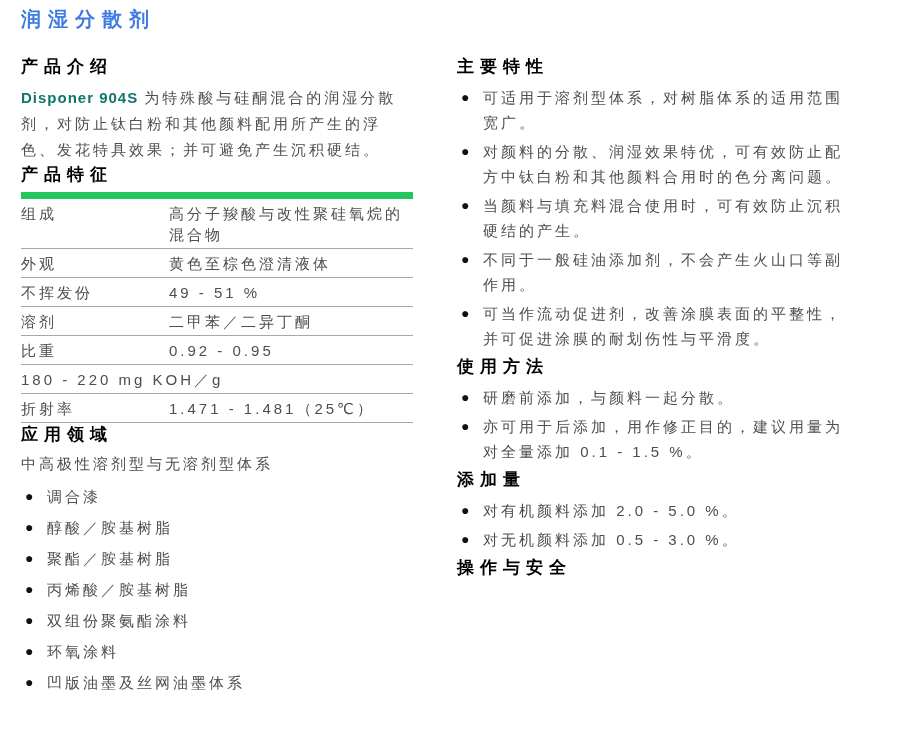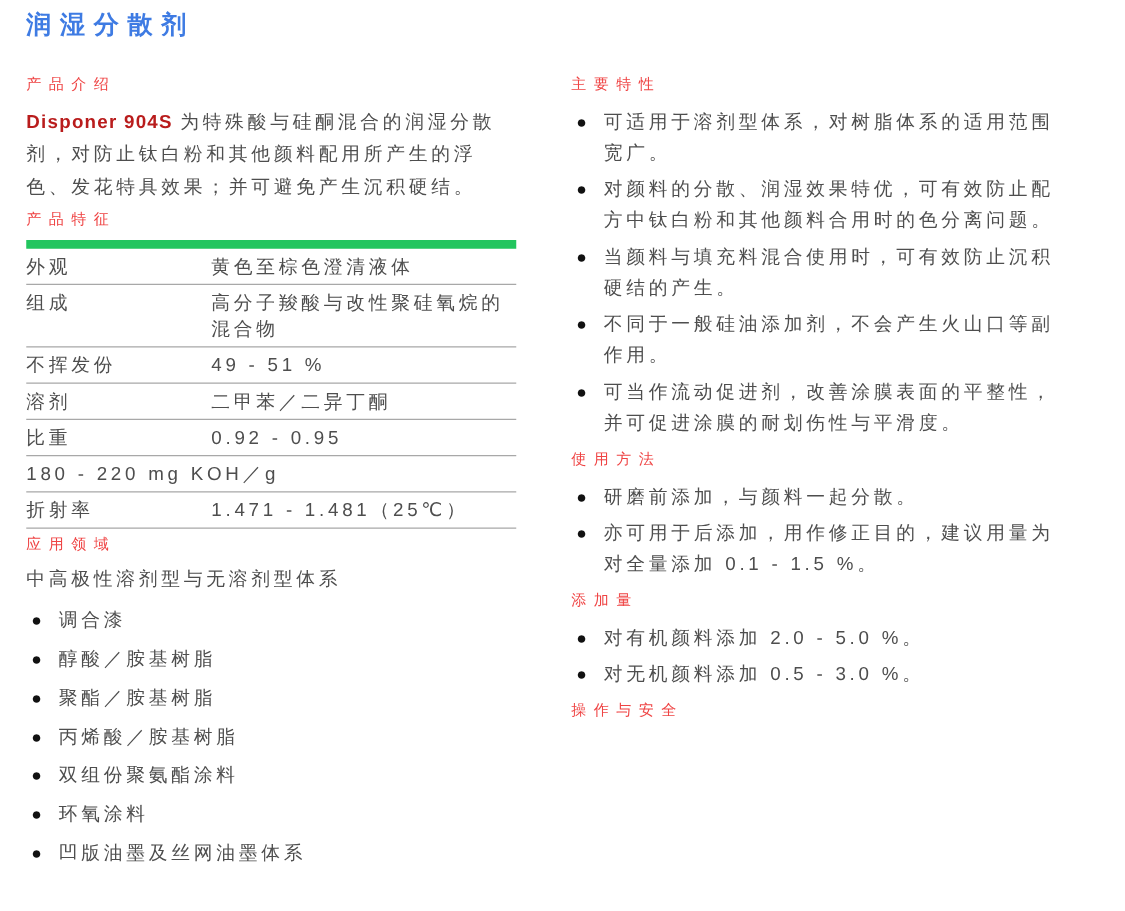--- a/index.html
+++ b/index.html
@@ -16,32 +16,32 @@
     position: absolute; left: 21px; top: 6px; margin: 0;
     font-size: 20px; font-weight: bold; letter-spacing: 7px;
     color: #3E7BE3;
   }
 
   .col { position: absolute; top: 55px; }
   .col-left  { left: 21px;  width: 392px; }
   .col-right { left: 457px; width: 434px; }
 
   h2.sec {
-    margin: 0; font-size: 12px; font-weight: normal;
-    color: #ef4444; letter-spacing: 6px; line-height: 24px;
+    margin: 0; font-size: 17px; font-weight: bold;
+    color: #000000; letter-spacing: 6px; line-height: 24px;
   }
   .mt { margin-top: 16px; }
   .mt-lg { margin-top: 22px; }
   .mt-r { margin-top: 12px; }
 
   p { margin: 0; }
   .body-text { font-size: 15px; letter-spacing: 3px; line-height: 26px; color: #4e4e4e; }
 
   .intro { margin-top: 6px; }
-  .brand { font-weight: bold; color: #b91c1c; letter-spacing: 1px; margin-right: 6px; }
+  .brand { font-weight: bold; color: #0f766e; letter-spacing: 1px; margin-right: 6px; }
 
   
   .h-rule { border-bottom: 7px solid #22c55e; padding-bottom: 5px; }
   .ftable { width: 100%; }
   .frow {
     display: flex; border-bottom: 1px solid #a8a8a8;
     padding: 4px 0 3px;
   }
   .flabel { flex: 0 0 148px; font-size: 15px; letter-spacing: 3px; line-height: 21px; color: #4e4e4e; }
   .fvalue { flex: 1; font-size: 15px; letter-spacing: 3px; line-height: 21px; color: #4e4e4e; }
@@ -70,28 +70,28 @@
       <h2 class="sec">产品介绍</h2>
       <p class="body-text intro">
         <span class="brand">Disponer 904S</span><span>为特殊酸与硅酮混合的润湿分散剂，对防止钛白粉和其他颜料配用所产生的浮色、发花特具效果；并可避免产生沉积硬结。</span>
       </p>
     </section>
 
     <section>
       <h2 class="sec h-rule mt-lg">产品特征</h2>
       <div class="ftable">
         <div class="frow">
+          <div class="flabel">组成</div>
+          <div class="fvalue">高分子羧酸与改性聚硅氧烷的混合物</div>
+        </div>
+        <div class="frow">
           <div class="flabel">外观</div>
           <div class="fvalue">黄色至棕色澄清液体</div>
         </div>
         <div class="frow">
-          <div class="flabel">组成</div>
-          <div class="fvalue">高分子羧酸与改性聚硅氧烷的混合物</div>
-        </div>
-        <div class="frow">
           <div class="flabel">不挥发份</div>
           <div class="fvalue">49 - 51 %</div>
         </div>
         <div class="frow">
           <div class="flabel">溶剂</div>
           <div class="fvalue">二甲苯／二异丁酮</div>
         </div>
         <div class="frow">
           <div class="flabel">比重</div>
           <div class="fvalue">0.92 - 0.95</div>

